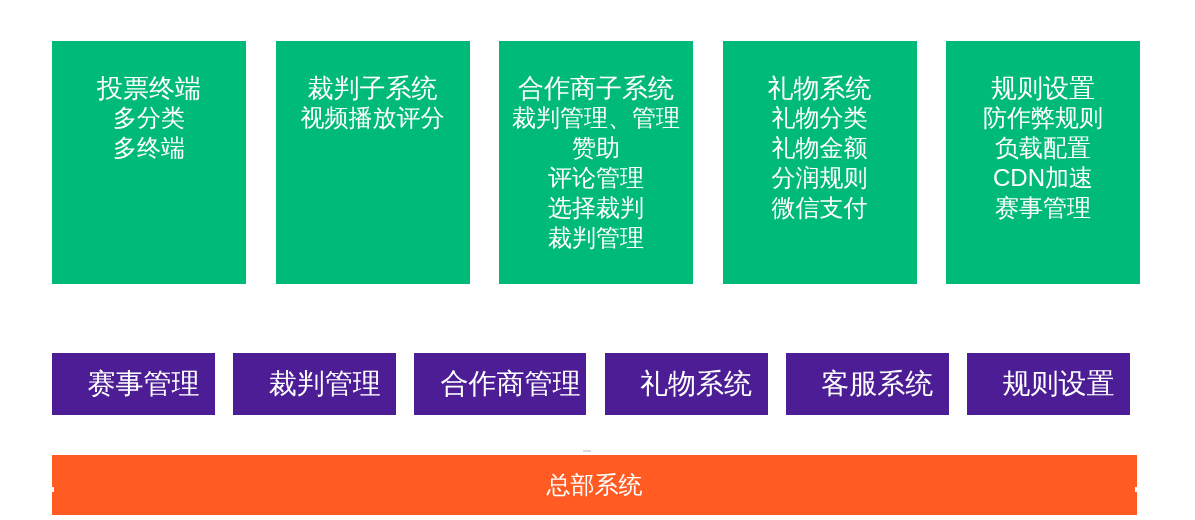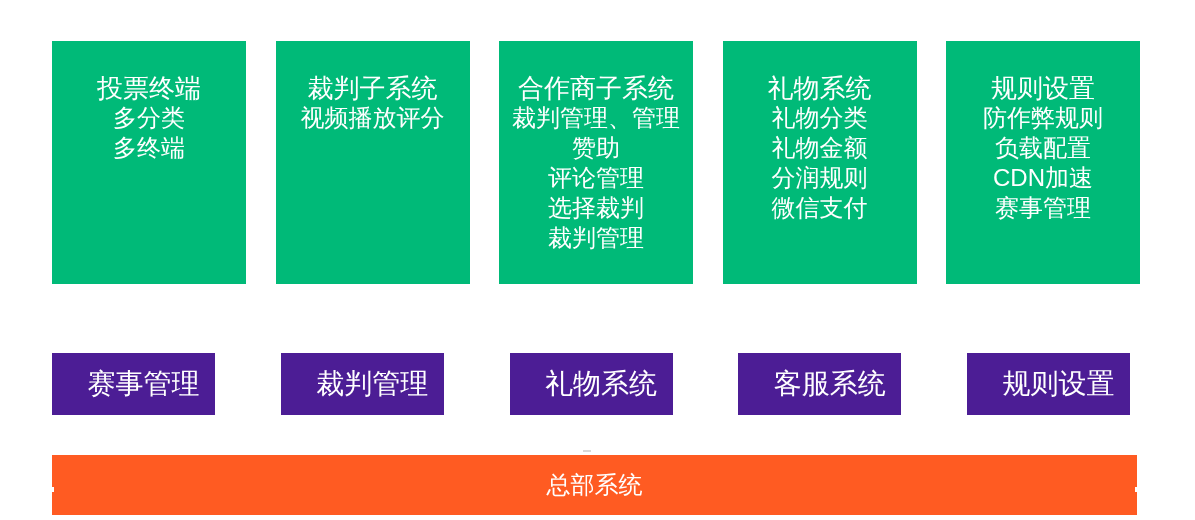--- a/index.html
+++ b/index.html
@@ -128,20 +128,21 @@
       <span class="card-item">CDN加速</span>
       <span class="card-item">赛事管理</span>
     </div>
   </div>
 
 </div>
 
 <div class="buttons-row">
   <div class="module-btn">赛事管理</div>
   <div class="module-btn">裁判管理</div>
+  <div class="module-btn wide">合作商管理</div>
   <div class="module-btn">礼物系统</div>
   <div class="module-btn">客服系统</div>
   <div class="module-btn">规则设置</div>
 </div>
 
 <div class="base-bar">
   <span>总部系统</span>
 </div>
 
 <div class="handle handle-left"></div>

